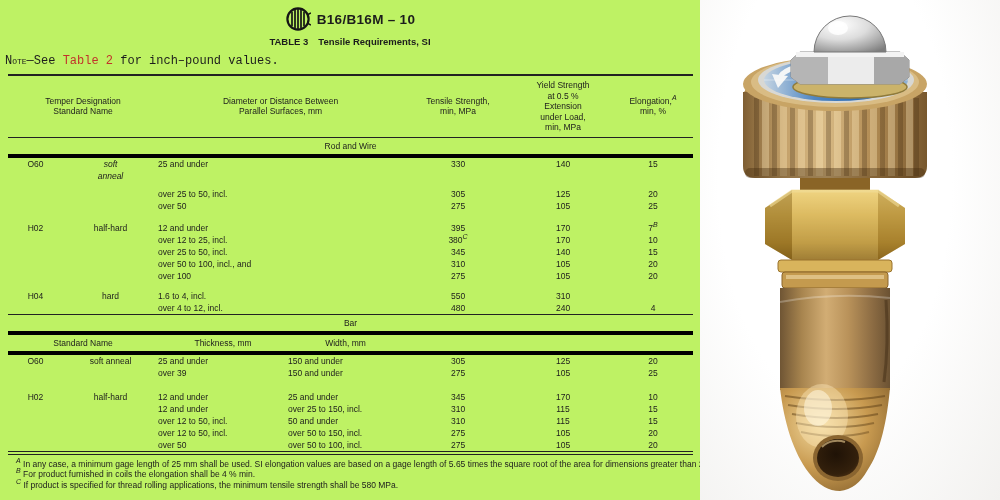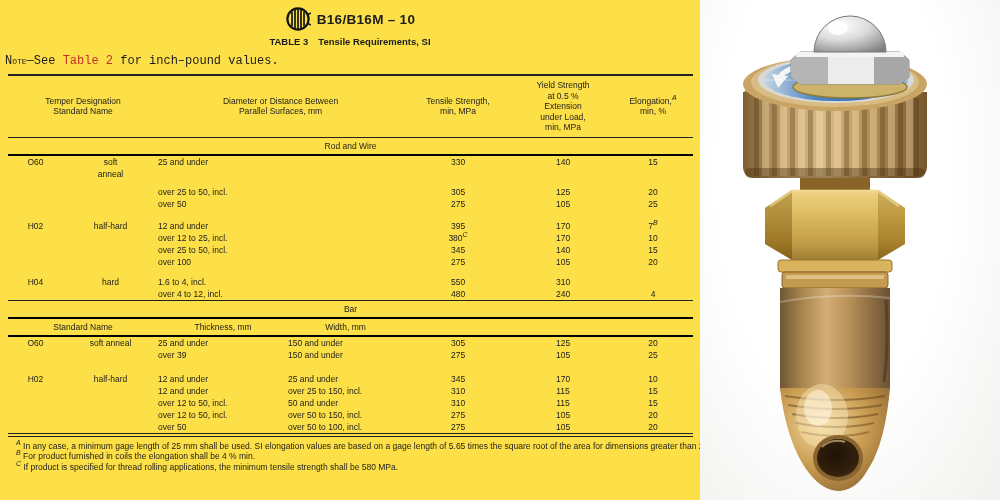--- a/index.html
+++ b/index.html
@@ -1,39 +1,39 @@
 <!DOCTYPE html>
 <html><head>
 <meta charset="utf-8">
 <style>
   html,body{margin:0;padding:0;}
   body{width:1000px;height:500px;overflow:hidden;background:#fff;
        font-family:"Liberation Sans",sans-serif;color:#1c1c1c;}
   .page{position:relative;width:1000px;height:500px;}
 
   
-  .doc{position:absolute;left:0;top:0;width:700px;height:500px;background:#fde047;overflow:hidden;}
+  .doc{position:absolute;left:0;top:0;width:700px;height:500px;background:#bef264;overflow:hidden;}
   .masthead{margin-top:6px;text-align:center;}
   .masthead-inner{display:inline-flex;align-items:center;gap:6px;}
   .std-code{font-size:13.5px;font-weight:bold;letter-spacing:.3px;}
   .tbl-title{margin-top:0;text-align:center;font-size:9.5px;font-weight:bold;}
   .tbl-title .gap{display:inline-block;width:10px;}
   .note{margin:7px 0 0 5px;font-family:Liberation Mono, monospace;font-size:12px;}
   .note .sc{font-variant:small-caps;}
   .note .ref{color:#c2322b;cursor:pointer;}
 
   table.t{margin:6px 0 0 8px;width:685px;border-collapse:collapse;table-layout:fixed;
           font-size:8.5px;}
   table.t td{padding:0;vertical-align:top;line-height:12px;overflow:hidden;}
   tr.head{height:62px;border-top:2px solid #222;border-bottom:1px solid #222;}
   tr.head td{vertical-align:middle;text-align:center;white-space:pre-line;line-height:10.5px;}
-  tr.sec td{height:16px;text-align:center;vertical-align:middle;border-bottom:2px solid #000000;}
+  tr.sec td{height:16px;text-align:center;vertical-align:middle;border-bottom:4px solid #000000;}
   tr.bt td{border-top:1px solid #222;}
   td.cc{text-align:center;}
-  td.pre{white-space:pre-line;}
+  td.pre{white-space:pre-line;font-style:italic;}
   td.p70{padding-left:70px;}
   td.p25{padding-left:25px;}
   td.p10{padding-left:10px;}
   tr.sp6 td{height:6px;}  tr.sp10 td{height:10px;}
   tr.sp8 td{height:8px;}  tr.sp12 td{height:12px;}
   sup{font-style:italic;font-size:7px;line-height:0;}
   .dbl{width:685px;margin-left:8px;height:2px;border-top:1px solid #222;border-bottom:1px solid #222;}
 
   .fns{width:732px;margin:4px 0 0 8px;font-size:8.5px;line-height:10.5px;}
   .fns p{margin:0;text-indent:8px;}
@@ -147,20 +147,28 @@
         <td class="cc">170</td>
         <td class="cc">10</td>
       </tr>
       <tr>
         <td></td>
             <td></td>
         <td class="p70" colspan="2">over 25 to 50, incl.</td>
         <td class="cc">345</td>
         <td class="cc">140</td>
         <td class="cc">15</td>
+      </tr>
+      <tr>
+        <td></td>
+            <td></td>
+        <td class="p70" colspan="2">over 50 to 100, incl., and</td>
+        <td class="cc">310</td>
+        <td class="cc">105</td>
+        <td class="cc">20</td>
       </tr>
       <tr>
         <td></td>
             <td></td>
         <td class="p70" colspan="2">over 100</td>
         <td class="cc">275</td>
         <td class="cc">105</td>
         <td class="cc">20</td>
       </tr>
       <tr class="sp8">

